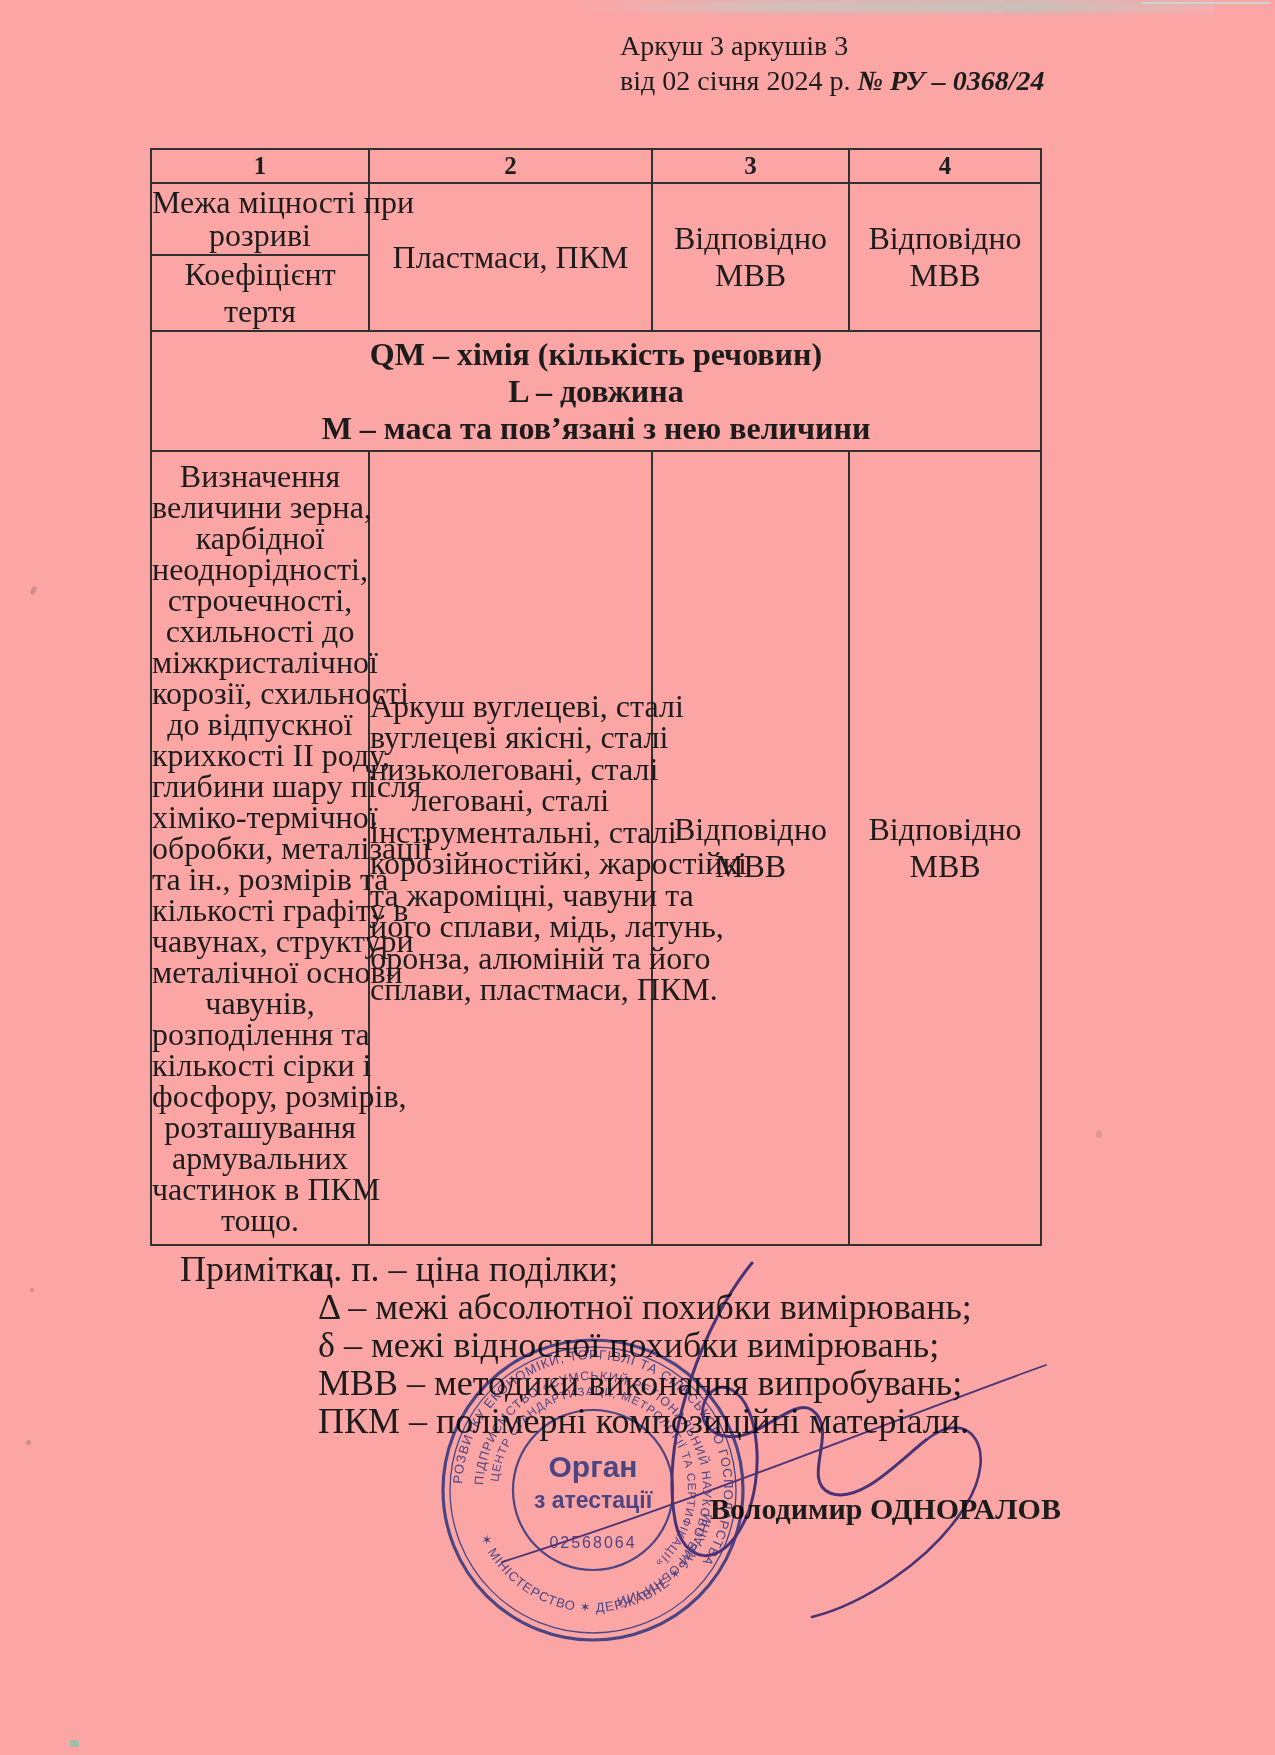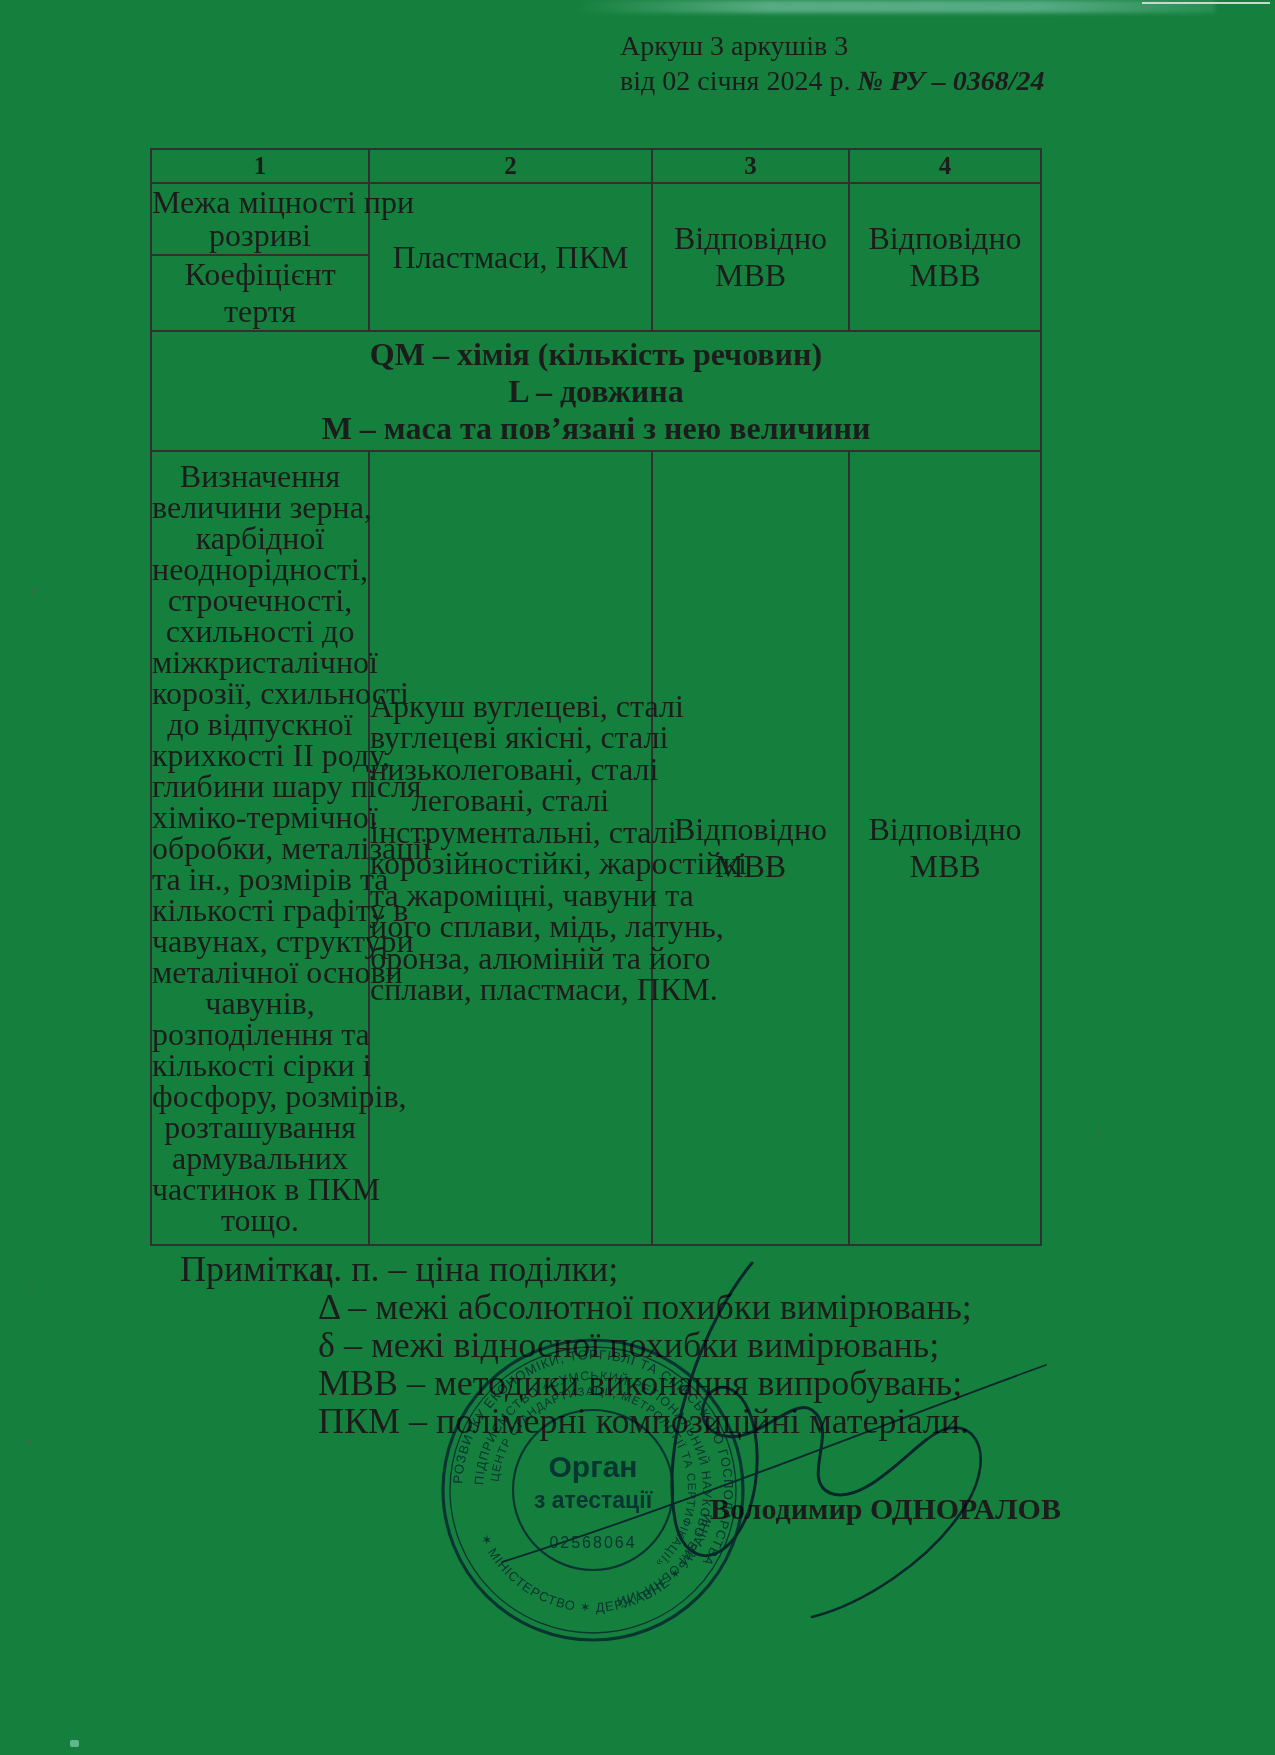--- a/index.html
+++ b/index.html
@@ -1,19 +1,19 @@
 <!DOCTYPE html>
 <html><head>
 <meta charset="utf-8">
 <style>
   html,body{margin:0;padding:0;background:#e8e8e8;}
   .page{
     position:relative;
     width:1275px;height:1755px;
-    background:#15803d;
+    background:#fca5a5;
     font-family:"Liberation Serif","DejaVu Serif",serif;
     color:#1c1c1c;
     overflow:hidden;
   }
   
   .artifact-top{
     position:absolute;top:0;left:575px;width:640px;height:13px;
     background:linear-gradient(90deg, rgba(190,235,228,0) 0%, rgba(168,224,214,0.45) 30%, rgba(150,214,204,0.5) 72%, rgba(190,235,228,0.12) 100%);
     filter:blur(2px);
   }

